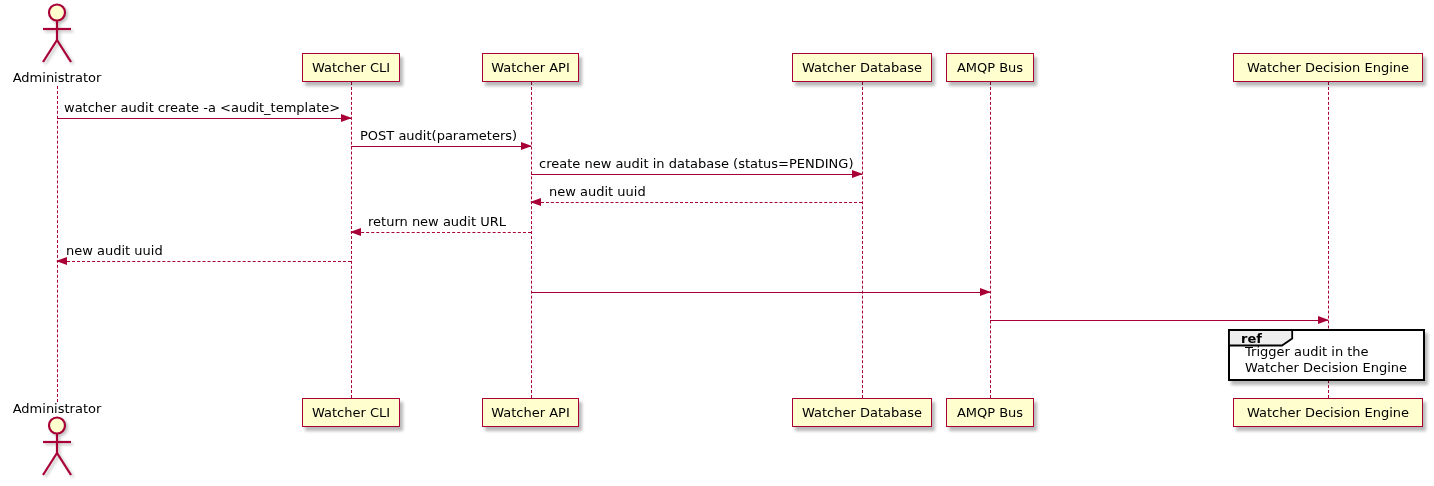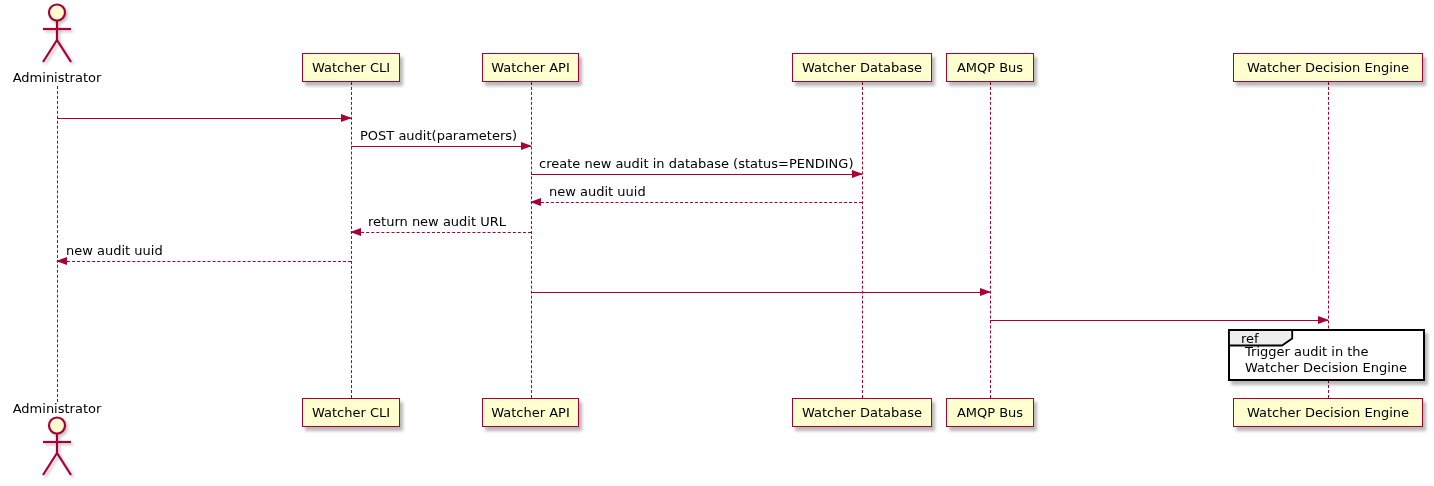--- a/index.html
+++ b/index.html
@@ -45,21 +45,21 @@
     border-width:4.1px 11px 4.1px 0;
     border-color:transparent var(--stroke) transparent transparent;
   }
   .ref-box{
     position:absolute;left:1228px;top:329px;width:197px;height:52px;z-index:4;
     box-sizing:border-box;background:#FFFFFF;border:2px solid var(--ref-border);
     box-shadow:3px 4px 3px rgba(0,0,0,0.28);
   }
   .ref-tab{position:absolute;left:-2px;top:-2px;width:66px;height:18px;}
   .ref-keyword{
-    position:absolute;left:11px;top:0px;font-weight:normal;line-height:16px;
+    position:absolute;left:11px;top:0px;font-weight:bold;line-height:16px;
   }
   .ref-text{
     position:absolute;left:15px;top:13px;line-height:16px;white-space:nowrap;
   }
 </style>
 </head>
 <body>
 
 <div id="canvas">
 
@@ -78,20 +78,21 @@
     <line x1="23" y1="37" x2="37" y2="59" stroke="var(--stroke)" stroke-width="2.2"></line>
   </svg>
   <div class="actor-label" style="left:0px;top:70px">Administrator</div>
 
   <div class="pbox" style="left:302px;top:53px;width:98px">Watcher CLI</div>
   <div class="pbox" style="left:482px;top:53px;width:97px">Watcher API</div>
   <div class="pbox" style="left:792px;top:53px;width:140px">Watcher Database</div>
   <div class="pbox" style="left:946px;top:53px;width:88px">AMQP Bus</div>
   <div class="pbox" style="left:1233px;top:53px;width:190px">Watcher Decision Engine</div>
 
+  <div class="msg-label" style="left:64px;top:100px">watcher audit create -a &lt;audit_template&gt;</div>
   <div class="arrow right" style="left:57px;top:118px;width:294px">
       <i class="head"></i>
     </div>
 
   <div class="msg-label" style="left:360px;top:128px">POST audit(parameters)</div>
   <div class="arrow right" style="left:351px;top:146px;width:180px">
       <i class="head"></i>
     </div>
 
   <div class="msg-label" style="left:539px;top:156px">create new audit in database (status=PENDING)</div>

